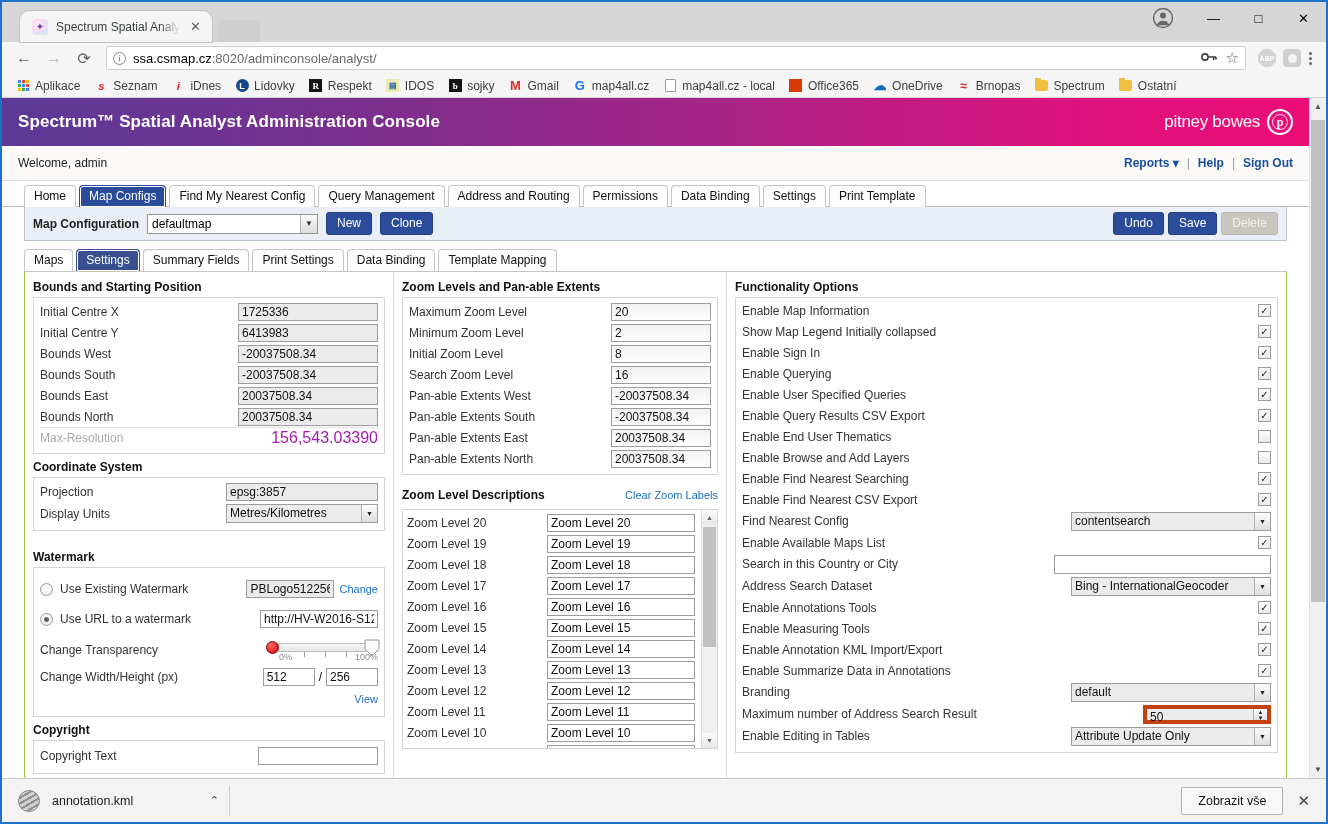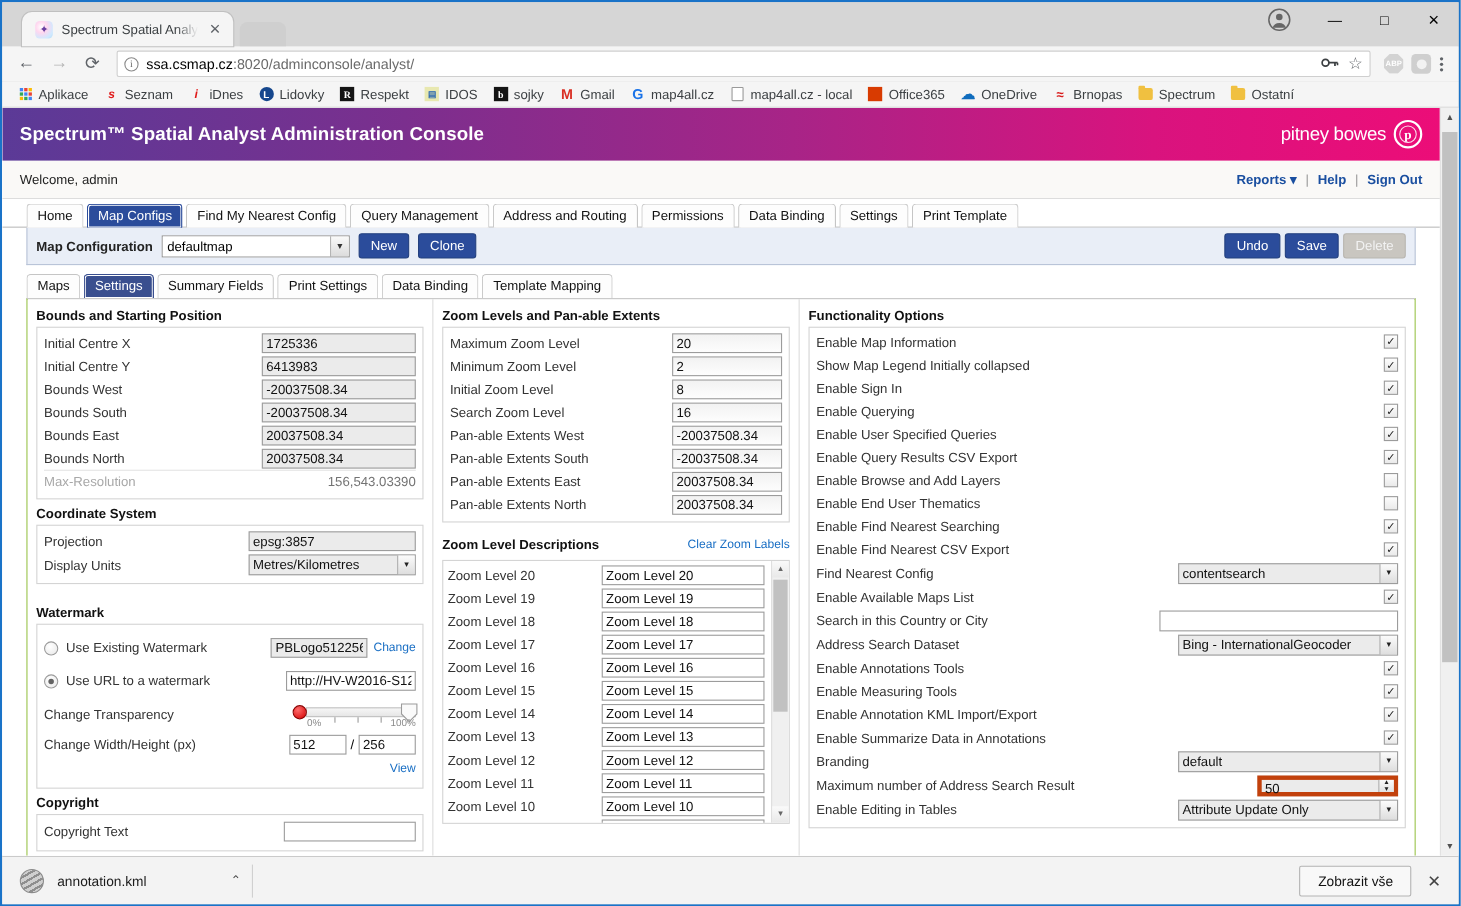--- a/index.html
+++ b/index.html
@@ -162,21 +162,21 @@
   .col-right { flex: 1; border-left: 1px solid #ddd; }
   .sec-title { font-size: 12px; font-weight: bold; color: #111; margin: 2px 0 3px; }
   .sec-box { border: 1px solid #d4d4d4; padding: 3px 6px 5px; }
   .row { display: flex; align-items: center; height: 21px; }
   .row .lbl { font-size: 12px; color: #333; flex: 1; white-space: nowrap; }
   .row .lbl.muted { color: #a8a8a8; }
   .fld { height: 18px; border: 1px solid #9c9c9c; background: #ebebeb; font-size: 12px; color: #111;
     padding: 0 3px; line-height: 17px; font-family: inherit; }
   .fld.white { background: #fff; }
   .fld.grad { background: linear-gradient(#f2f2f2,#fdfdfd); }
-  .ro-val { font-size: 12px; color: #737373; margin-left: 43px; }
+  .ro-val { font-size: 16px; color: #a21caf; margin-left: 43px; }
 
   .dd { display: flex; align-items: stretch; height: 19px; border: 1px solid #9c9c9c; background: #ebebeb; }
   .dd .v { flex: 1; font-size: 12px; color: #111; padding: 0 3px; line-height: 17px; overflow: hidden; white-space: nowrap; }
   .dd .a { width: 16px; background: linear-gradient(#fbfbfb,#dedede); border-left: 1px solid #b0b0b0;
     display: flex; align-items: center; justify-content: center; font-size: 7px; color: #222; }
 
   .radio-row { display: flex; align-items: center; height: 30px; }
   .radio { width: 13px; height: 13px; border-radius: 50%; border: 1px solid #9b9b9b;
     background: radial-gradient(circle at 40% 35%, #fff, #e7e7e7); margin-right: 7px; flex: 0 0 13px; position: relative; }
   .radio.on:after { content:''; position:absolute; left:3px; top:3px; width:5px; height:5px; border-radius:50%; background:#636363; }
@@ -659,25 +659,25 @@
             </div>
             <div class="row">
               <span class="lbl">Enable User Specified Queries</span>
               <span class="chk">✓</span>
             </div>
             <div class="row">
               <span class="lbl">Enable Query Results CSV Export</span>
               <span class="chk">✓</span>
             </div>
             <div class="row">
+              <span class="lbl">Enable End User Thematics</span>
+              <span class="chk"></span>
+            </div>
+            <div class="row">
               <span class="lbl">Enable Browse and Add Layers</span>
-              <span class="chk"></span>
-            </div>
-            <div class="row">
-              <span class="lbl">Enable End User Thematics</span>
               <span class="chk"></span>
             </div>
             <div class="row">
               <span class="lbl">Enable Find Nearest Searching</span>
               <span class="chk">✓</span>
             </div>
             <div class="row">
               <span class="lbl">Enable Find Nearest CSV Export</span>
               <span class="chk">✓</span>
             </div>

